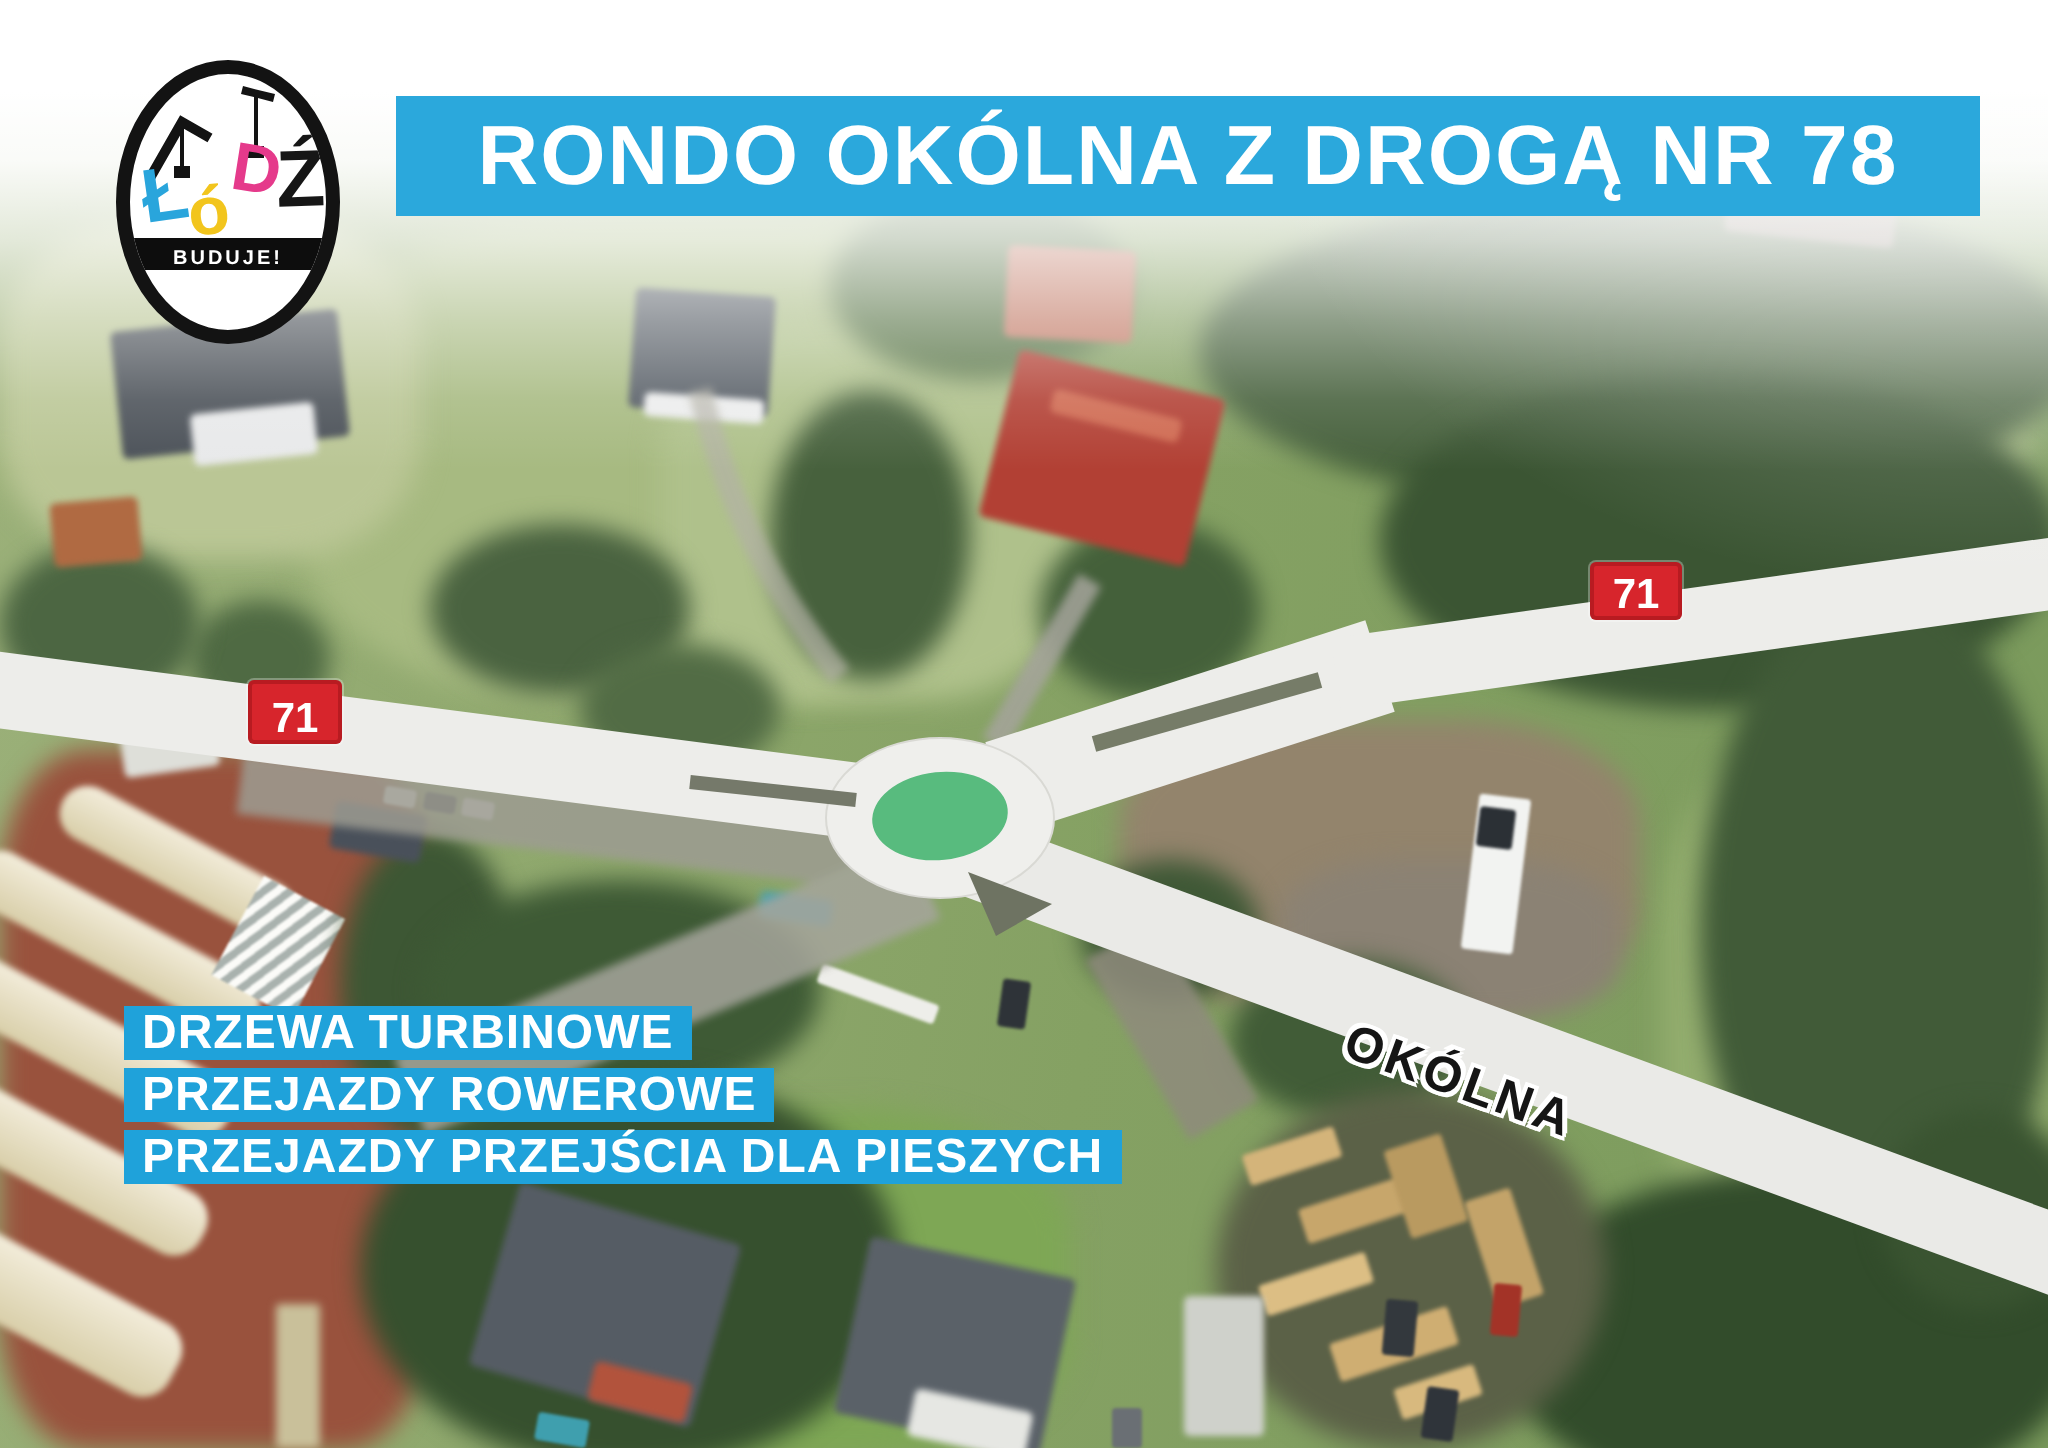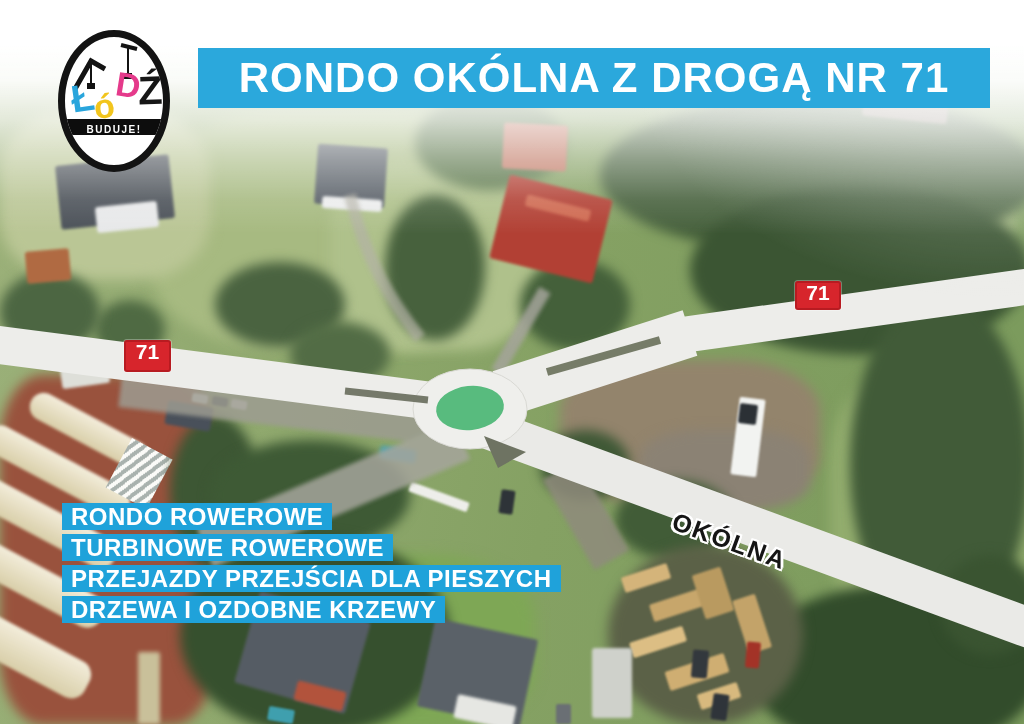--- a/index.html
+++ b/index.html
@@ -36,21 +36,21 @@
   .cranes{position:absolute;left:0;top:0;width:98px;height:128px}
   .ll{position:absolute;font-weight:700;line-height:1}
   .ll1{left:6px;top:42px;font-size:38px;color:#29A5DC;transform:rotate(-8deg)}
   .ll2{left:29px;top:52px;font-size:34px;color:#F2C51D;transform:rotate(-5deg)}
   .ll3{left:51px;top:31px;font-size:34px;color:#E53A8B;transform:rotate(9deg)}
   .ll4{left:73px;top:33px;font-size:40px;color:#161616;transform:rotate(-2deg)}
   .lband{position:absolute;left:-4px;right:-4px;top:82px;height:16px;background:#0d0d0d;
          display:flex;align-items:flex-end;justify-content:center}
   .lband span{color:#fff;font-size:10px;font-weight:700;letter-spacing:1.5px}
   
-  .badge{position:absolute;background:#D7252C;border-radius:3px;display:flex;align-items:flex-start;
+  .badge{position:absolute;background:#D7252C;border-radius:3px;display:flex;align-items:flex-end;
          justify-content:center;z-index:4;
          box-shadow:inset 0 0 0 2px rgba(90,0,0,.25),0 0 0 1px rgba(255,255,255,.3)}
   .badge span{color:#fff;font-weight:700;font-size:21px}
   .street{position:absolute;left:678px;top:507px;transform:rotate(20deg);transform-origin:left top;
           font-size:25px;font-weight:700;letter-spacing:2px;color:#151515;z-index:4;white-space:nowrap;
           text-shadow:-2px 0 0 #fff,2px 0 0 #fff,0 -2px 0 #fff,0 2px 0 #fff,
           -2px -2px 0 #fff,2px -2px 0 #fff,-2px 2px 0 #fff,2px 2px 0 #fff,
           -1px -1px 0 #fff,1px 1px 0 #fff}
   
   .features{position:absolute;left:62px;top:503px;display:flex;flex-direction:column;
@@ -165,21 +165,21 @@
       <line x1="547" y1="372" x2="660" y2="340" stroke="#767c68" stroke-width="8"></line>
       <polygon points="484,436 526,452 498,468" fill="#6e7362"></polygon>
       <ellipse cx="470" cy="408" rx="34" ry="22" fill="#58BB7E" transform="rotate(-6 470 408)"></ellipse>
     </g>
   </svg>
 
   <div class="fade"></div>
   <div class="haze"></div>
 
   <div class="banner">
-    <span class="title">RONDO OKÓLNA Z DROGĄ NR 71</span>
+    <span class="title">RONDO OKÓLNA Z DROGĄ NR 78</span>
   </div>
 
   <div class="logo">
     <svg class="cranes" viewBox="0 0 98 128">
       <path d="M10 52 L26 24 L40 32" fill="none" stroke="#131313" stroke-width="5"></path>
       <line x1="26" y1="24" x2="26" y2="46" stroke="#131313" stroke-width="2"></line>
       <rect x="22" y="46" width="8" height="6" fill="#131313"></rect>
       <line x1="56" y1="8" x2="72" y2="12" stroke="#131313" stroke-width="4"></line>
       <line x1="63" y1="10" x2="63" y2="36" stroke="#131313" stroke-width="2"></line>
       <rect x="59" y="36" width="8" height="6" fill="#131313"></rect>
@@ -195,19 +195,18 @@
 
   <div class="badge" style="left:124px;top:340px;width:47px;height:32px">
     <span>71</span>
   </div>
   <div class="badge" style="left:795px;top:281px;width:46px;height:29px">
     <span>71</span>
   </div>
   <div class="street">OKÓLNA</div>
 
   <div class="features">
-    <div class="feat">RONDO ROWEROWE</div>
-    <div class="feat">TURBINOWE ROWEROWE</div>
+    <div class="feat">DRZEWA TURBINOWE</div>
+    <div class="feat">PRZEJAZDY ROWEROWE</div>
     <div class="feat">PRZEJAZDY PRZEJŚCIA DLA PIESZYCH</div>
-    <div class="feat">DRZEWA I OZDOBNE KRZEWY</div>
   </div>
 
 </div>
 
 </body></html>

